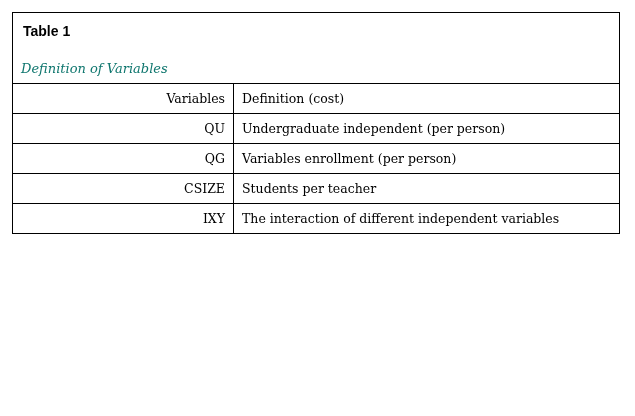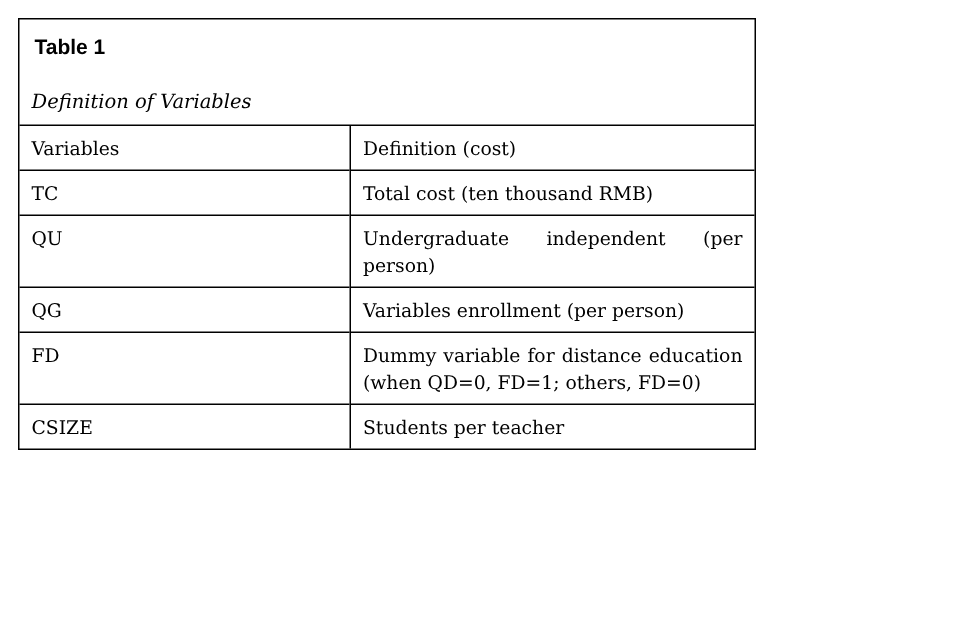--- a/index.html
+++ b/index.html
@@ -1,67 +1,63 @@
 <!DOCTYPE html>
 <html><head>
 <meta charset="utf-8">
 <style>
   html, body { margin: 0; padding: 0; background: #ffffff; }
   body { width: 635px; height: 416px; position: relative; overflow: hidden; }
   .wrap {
-    position: absolute; left: 12px; top: 12px; width: 492px;
+    position: absolute; left: 12px; top: 12px; width: 608px;
     border: 1px solid #000; box-sizing: border-box;
   }
   .caption { height: 70px; border-bottom: 1px solid #000; position: relative; }
   .cap-label {
     position: absolute; left: 10px; top: 10px;
     font-family: "Liberation Sans", sans-serif; font-weight: bold; font-size: 14px; color: #000;
   }
   .cap-title {
     position: absolute; left: 8px; top: 48px;
-    font-family: "DejaVu Serif", serif; font-style: italic; font-size: 13px; color: #000000;
+    font-family: "DejaVu Serif", serif; font-style: italic; font-size: 13px; color: #0f766e;
   }
   table { border-collapse: collapse; width: 100%; table-layout: fixed; }
   td {
     border-top: 1px solid #000; padding: 6px 8px 5px 8px; vertical-align: top;
     font-family: "DejaVu Serif", serif; font-size: 12.5px; color: #000; line-height: 18px;
   }
   tr:first-child td { border-top: none; }
-  td.c1 { width: 204px; border-right: 1px solid #000; }
+  td.c1 { width: 204px; border-right: 1px solid #000; text-align: right; }
   td.c2 { text-align: justify; text-align-last: left; }
 </style>
 </head>
 <body>
 
 <div class="wrap">
   <div class="caption">
     <span class="cap-label">Table 1</span>
     <span class="cap-title">Definition of Variables</span>
   </div>
   <table>
     <tbody>
         <tr>
       <td class="c1">Variables</td>
       <td class="c2">Definition (cost)</td>
     </tr>
     <tr>
-      <td class="c1">TC</td>
-      <td class="c2">Total cost (ten thousand RMB)</td>
-    </tr>
-    <tr>
       <td class="c1">QU</td>
       <td class="c2">Undergraduate independent (per person)</td>
     </tr>
     <tr>
       <td class="c1">QG</td>
       <td class="c2">Variables enrollment (per person)</td>
     </tr>
     <tr>
-      <td class="c1">FD</td>
-      <td class="c2">Dummy variable for distance education (when QD=0, FD=1; others, FD=0)</td>
+      <td class="c1">CSIZE</td>
+      <td class="c2">Students per teacher</td>
     </tr>
     <tr>
-      <td class="c1">CSIZE</td>
-      <td class="c2">Students per teacher</td>
+      <td class="c1">IXY</td>
+      <td class="c2">The interaction of different independent variables</td>
     </tr>
   </tbody>
     </table>
 </div>
 
 </body></html>

